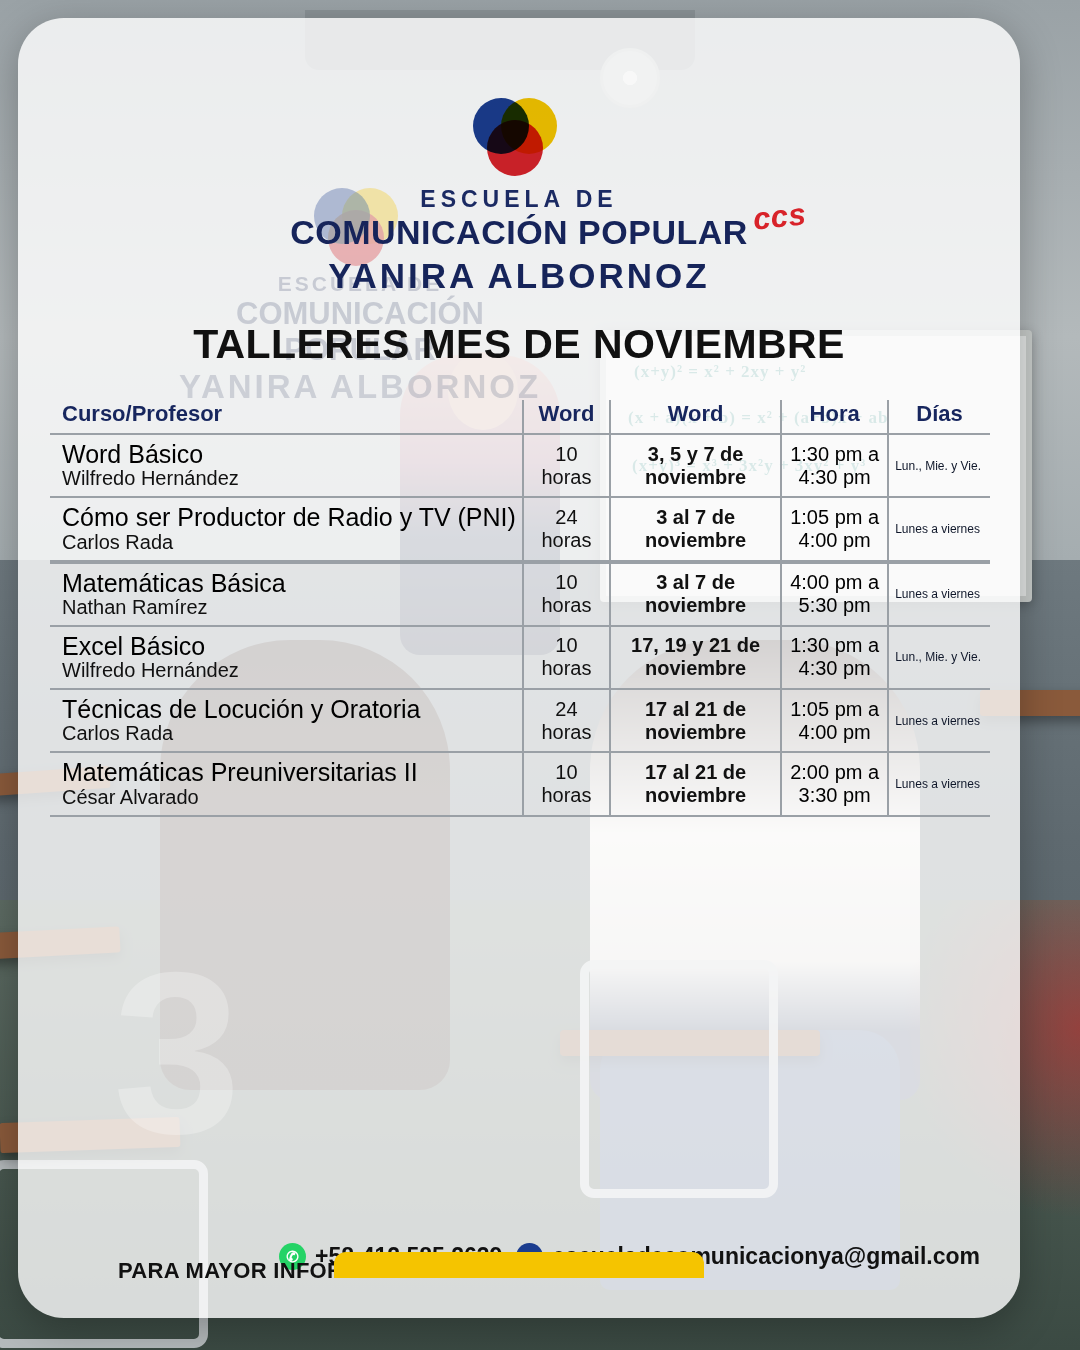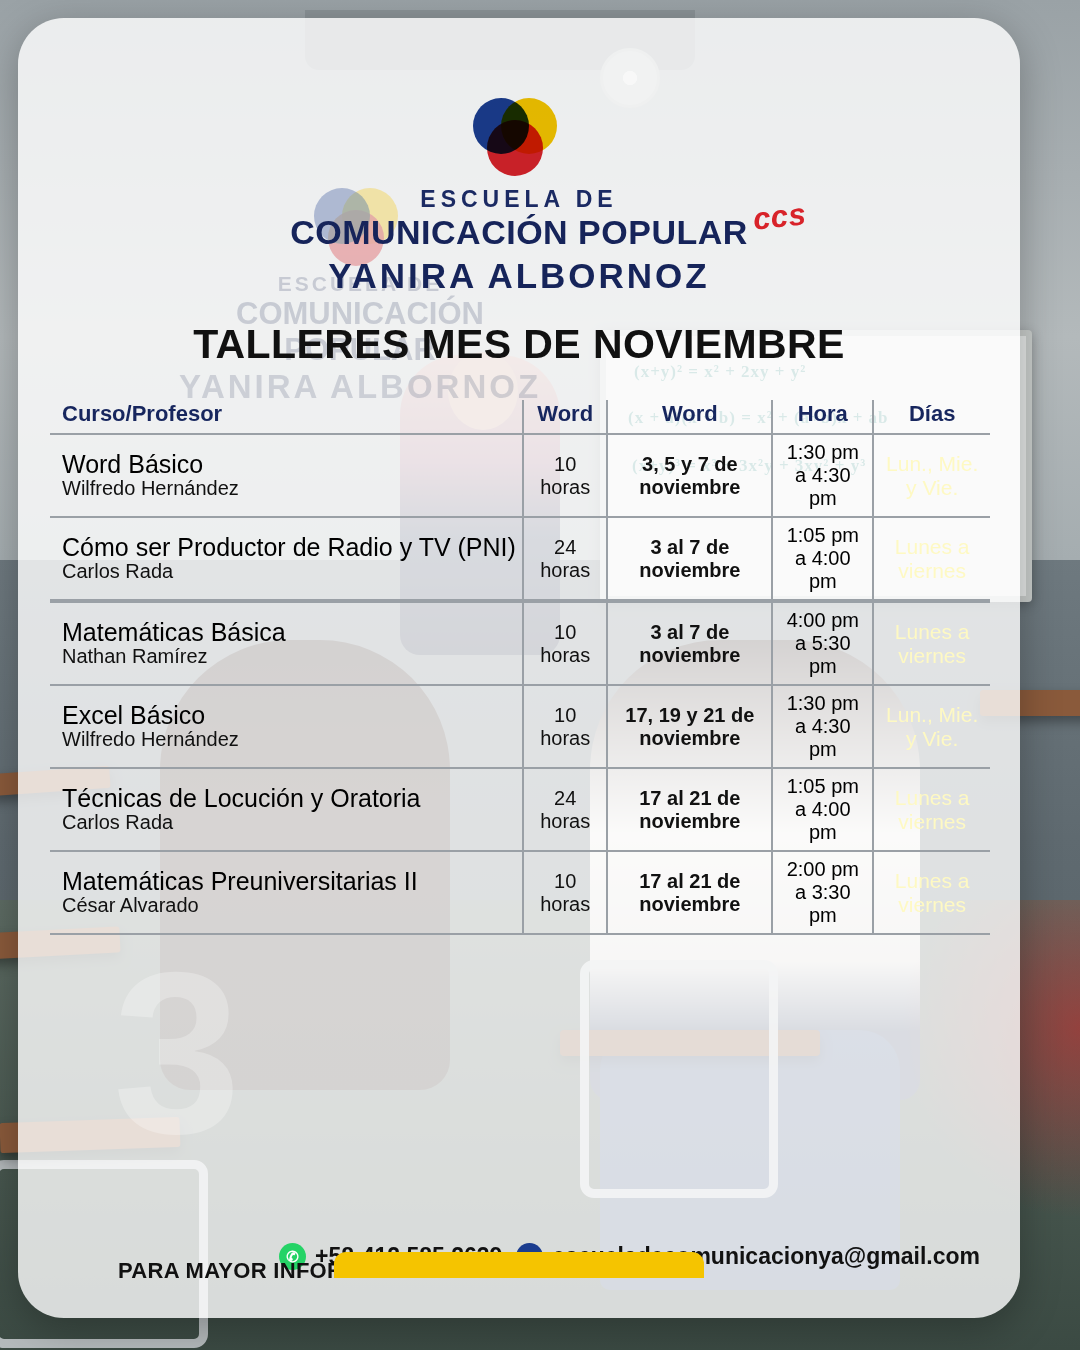--- a/index.html
+++ b/index.html
@@ -102,21 +102,21 @@
   table.sched td,table.sched th{vertical-align:middle;}
   .hdr td{
     color:#17265e;font-weight:800;font-size:22px;padding-bottom:6px;text-align:center;
   }
   .hdr td.left{text-align:left;padding-left:12px;}
   .row td{padding:6px 6px;}
   .c-course{width:300px;padding-left:12px !important;}
   .c-hours{width:120px;text-align:center;font-size:20px;color:#111;}
   .c-date{width:270px;text-align:center;font-weight:800;font-size:20px;color:#111;}
   .c-time{width:200px;text-align:center;font-size:20px;color:#000000;}
-  .c-days{width:190px;text-align:center;font-size:21px;color:#fef9c3;}
+  .c-days{width:190px;font-size:12px;color:#0f172a;}
   .cname{color:#000000;font-weight:400;font-size:25px;line-height:1.05;white-space:nowrap;}
   .cprof{color:#111;font-size:20px;margin-top:0;}
   .vline{border-left:2px solid #9aa0a6;}
   .sep td{border-bottom:2px solid #9aa0a6;height:0;padding:0;}
   .tophdr-line td{border-bottom:2px solid #9aa0a6;height:0;padding:0;}
 
   
   .footer{
     position:absolute;left:0;right:0;bottom:40px;
   }

